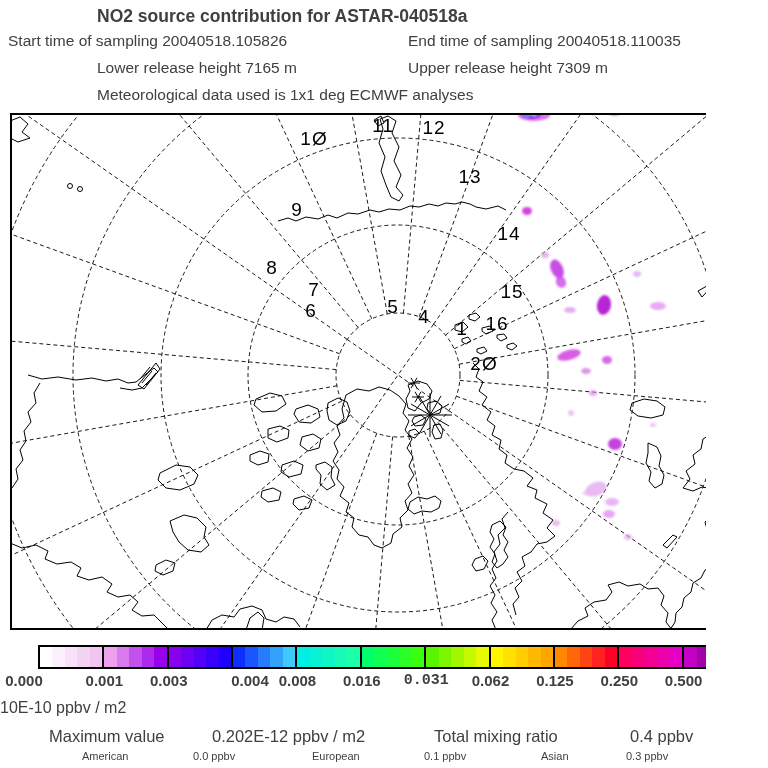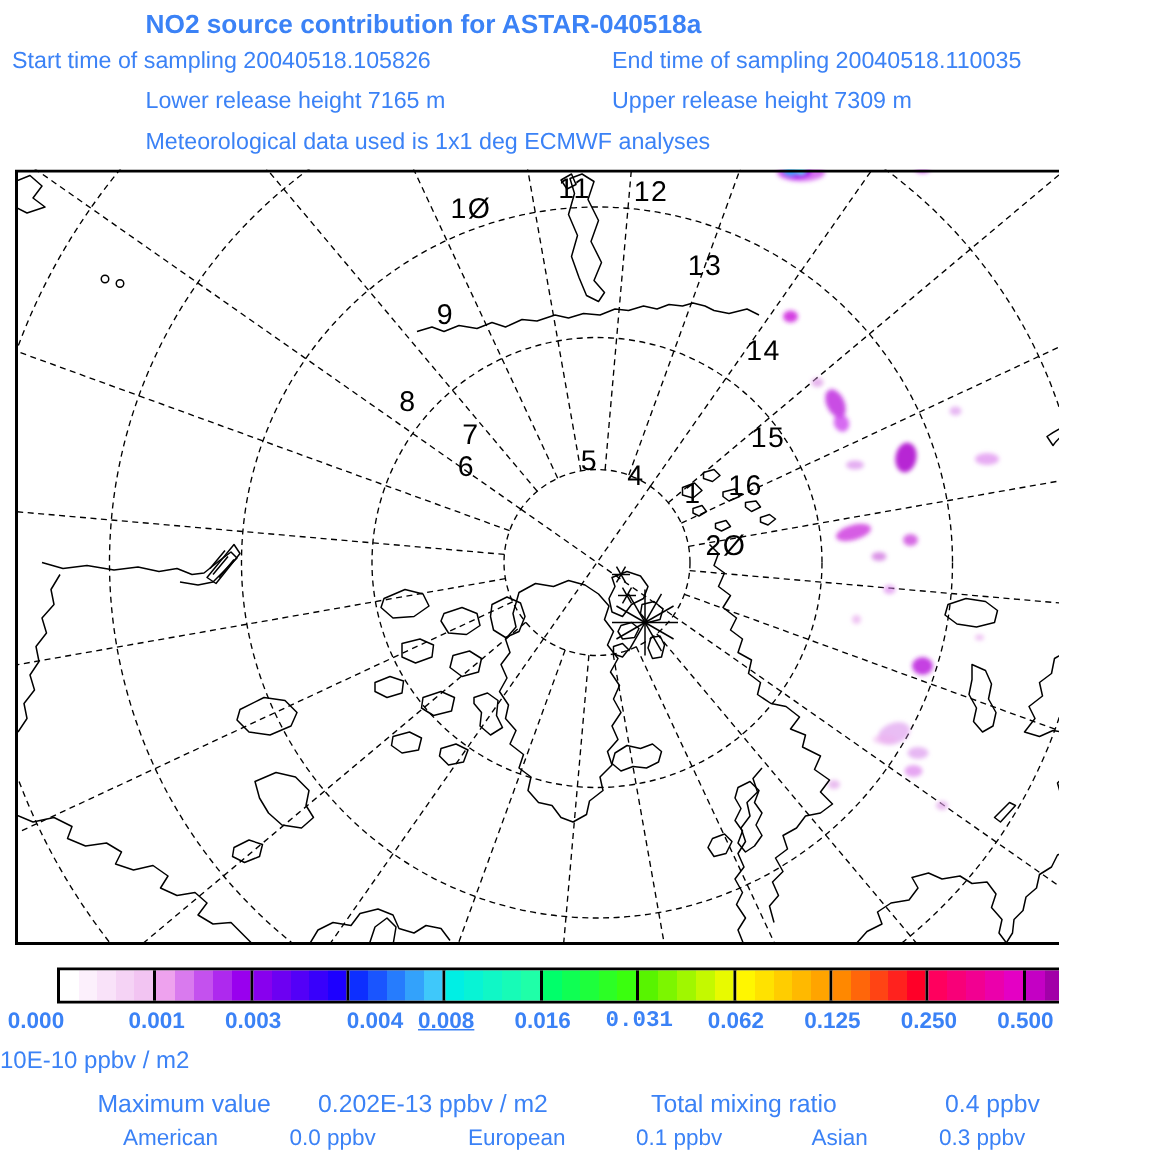--- a/index.html
+++ b/index.html
@@ -1,31 +1,31 @@
 <!DOCTYPE html>
 <html><head>
 <meta charset="utf-8">
 <style>
   html,body{margin:0;padding:0;background:#fff;}
   #page{position:relative;width:706px;height:768px;background:#fff;overflow:hidden;
-        font-family:"Liberation Sans", sans-serif;color:#3b82f6;}
+        font-family:"Liberation Sans", sans-serif;color:#404040;}
   .abs{position:absolute;white-space:nowrap;}
   .title{font-weight:bold;font-size:17.5px;}
   .sub{font-size:15.5px;}
   #map-frame{position:absolute;left:10px;top:113px;width:748px;height:517px;text-align:right;}
   #map-svg{position:absolute;left:0;top:0;}
   #colorbar{position:absolute;left:38px;top:645px;width:708px;height:20px;
             border:2px solid #000;box-sizing:content-box;display:flex;}
   .cb-seg{height:100%;border-right:2px solid #000;box-sizing:border-box;}
   .cb-seg:last-child{border-right:none;}
   .cb-tick{position:absolute;top:672px;transform:translateX(-50%);
            font-size:15px;font-weight:bold;}
   .unit-label{position:absolute;left:0;top:699px;width:768px;text-align:left;font-size:16px;}
   .foot1{font-size:16.5px;}
-  .foot2{font-size:15px;}
+  .foot2{font-size:11px;}
   .maplab{font-family:"Liberation Sans",sans-serif;font-size:19px;font-weight:400;
           letter-spacing:1px;fill:#000;}
 </style>
 </head>
 <body>
 
 <div id="page">
 
   <div class="abs title" style="left:97px;top:6px">NO2 source contribution for ASTAR-040518a</div>
   <div class="abs sub" style="left:8px;top:32px">Start time of sampling 20040518.105826</div>
@@ -226,33 +226,33 @@
       <div class="cb-seg" style="width: 64.3636px; background: linear-gradient(to right, rgb(255, 246, 0) 0%, rgb(255, 246, 0) 20%, rgb(255, 226, 0) 20%, rgb(255, 226, 0) 40%, rgb(255, 205, 0) 40%, rgb(255, 205, 0) 60%, rgb(255, 185, 0) 60%, rgb(255, 185, 0) 80%, rgb(255, 164, 0) 80%, rgb(255, 164, 0) 100%);"></div>
       <div class="cb-seg" style="width: 64.3636px; background: linear-gradient(to right, rgb(255, 136, 0) 0%, rgb(255, 136, 0) 20%, rgb(255, 102, 10) 20%, rgb(255, 102, 10) 40%, rgb(255, 68, 20) 40%, rgb(255, 68, 20) 60%, rgb(255, 34, 30) 60%, rgb(255, 34, 30) 80%, rgb(255, 0, 40) 80%, rgb(255, 0, 40) 100%);"></div>
       <div class="cb-seg" style="width: 64.3636px; background: linear-gradient(to right, rgb(255, 0, 94) 0%, rgb(255, 0, 94) 20%, rgb(248, 0, 120) 20%, rgb(248, 0, 120) 40%, rgb(242, 0, 145) 40%, rgb(242, 0, 145) 60%, rgb(235, 0, 171) 60%, rgb(235, 0, 171) 80%, rgb(228, 0, 196) 80%, rgb(228, 0, 196) 100%);"></div>
       <div class="cb-seg" style="width: 64.3636px; background: linear-gradient(to right, rgb(196, 0, 196) 0%, rgb(196, 0, 196) 20%, rgb(162, 0, 168) 20%, rgb(162, 0, 168) 40%, rgb(128, 0, 139) 40%, rgb(128, 0, 139) 60%, rgb(94, 0, 111) 60%, rgb(94, 0, 111) 80%, rgb(60, 0, 82) 80%, rgb(60, 0, 82) 100%);"></div>
     </div>
   <div id="cb-ticks">
       <span class="cb-tick" style="left: 24px;">0.000</span>
       <span class="cb-tick" style="left: 104.364px;">0.001</span>
       <span class="cb-tick" style="left: 168.727px;">0.003</span>
       <span class="cb-tick" style="left: 250px;">0.004</span>
-      <span class="cb-tick" style="left: 297.455px; text-decoration: underline;">0.008</span>
+      <span class="cb-tick" style="left: 297.455px;">0.008</span>
       <span class="cb-tick" style="left: 361.818px;">0.016</span>
       <span class="cb-tick" style="left: 426.182px; font-family: Liberation Mono, monospace;">0.031</span>
       <span class="cb-tick" style="left: 490.545px;">0.062</span>
       <span class="cb-tick" style="left: 554.909px;">0.125</span>
       <span class="cb-tick" style="left: 619.273px;">0.250</span>
       <span class="cb-tick" style="left: 683.636px;">0.500</span>
       <span class="cb-tick" style="left: 748px; margin-top: 29px;">1.000</span>
     </div>
   <div class="unit-label">10E-10 ppbv / m2</div>
 
-  <div class="abs foot1" style="left:65px;top:727px">Maximum value</div>
-  <div class="abs foot1" style="left:212px;top:727px">0.202E-13 ppbv / m2</div>
+  <div class="abs foot1" style="left:49px;top:727px">Maximum value</div>
+  <div class="abs foot1" style="left:212px;top:727px">0.202E-12 ppbv / m2</div>
   <div class="abs foot1" style="left:434px;top:727px">Total mixing ratio</div>
   <div class="abs foot1" style="left:630px;top:727px">0.4 ppbv</div>
 
   <div class="abs foot2" style="left:82px;top:750px">American</div>
   <div class="abs foot2" style="left:193px;top:750px">0.0 ppbv</div>
   <div class="abs foot2" style="left:312px;top:750px">European</div>
   <div class="abs foot2" style="left:424px;top:750px">0.1 ppbv</div>
   <div class="abs foot2" style="left:541px;top:750px">Asian</div>
   <div class="abs foot2" style="left:626px;top:750px">0.3 ppbv</div>
 </div>

